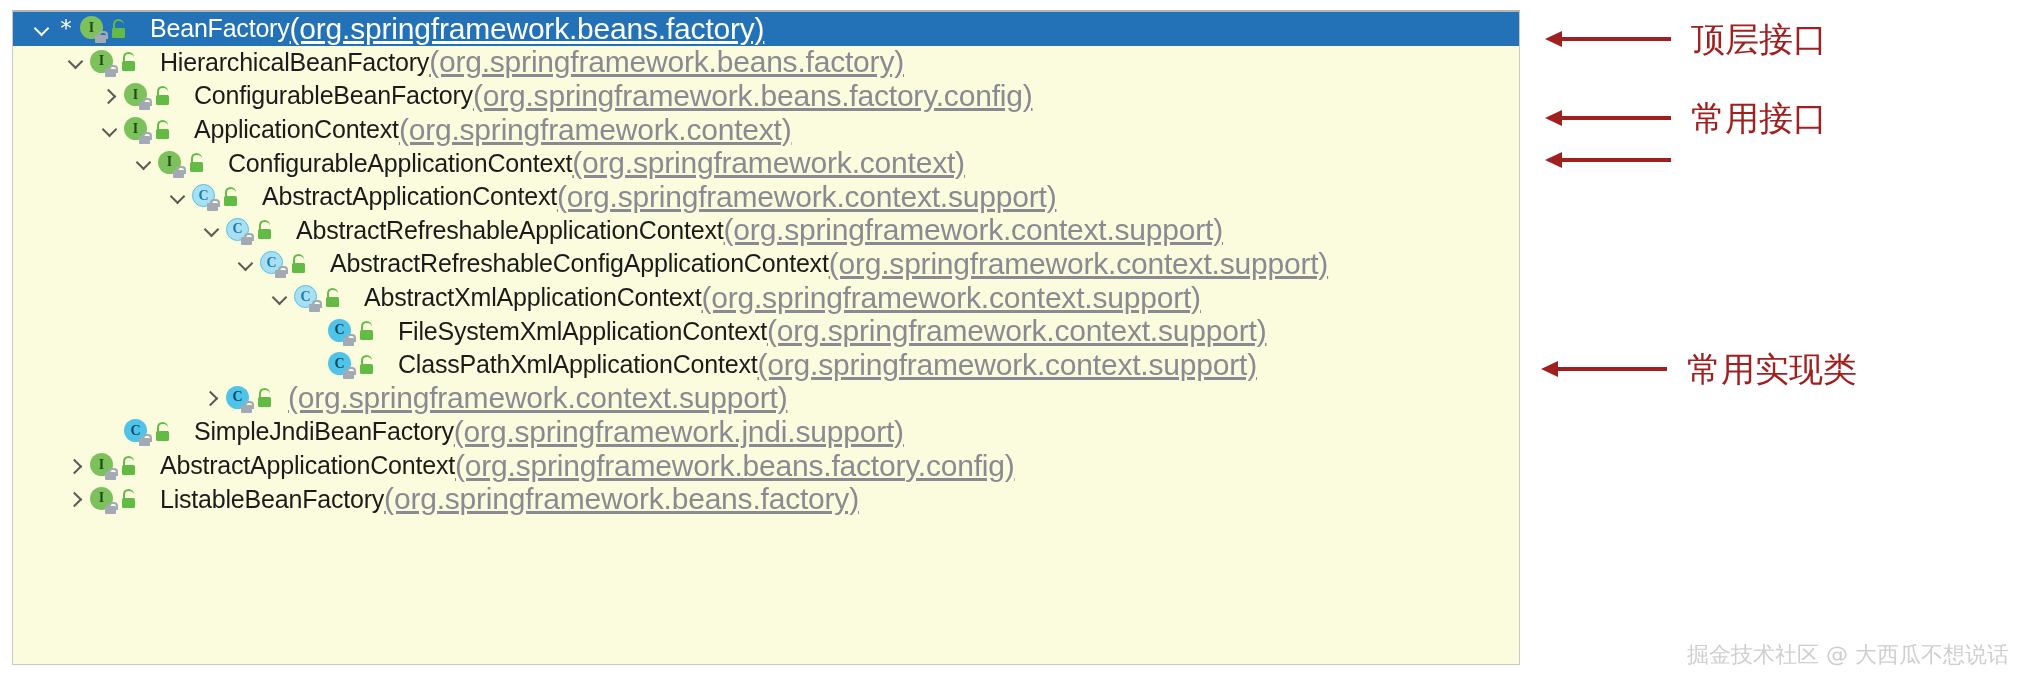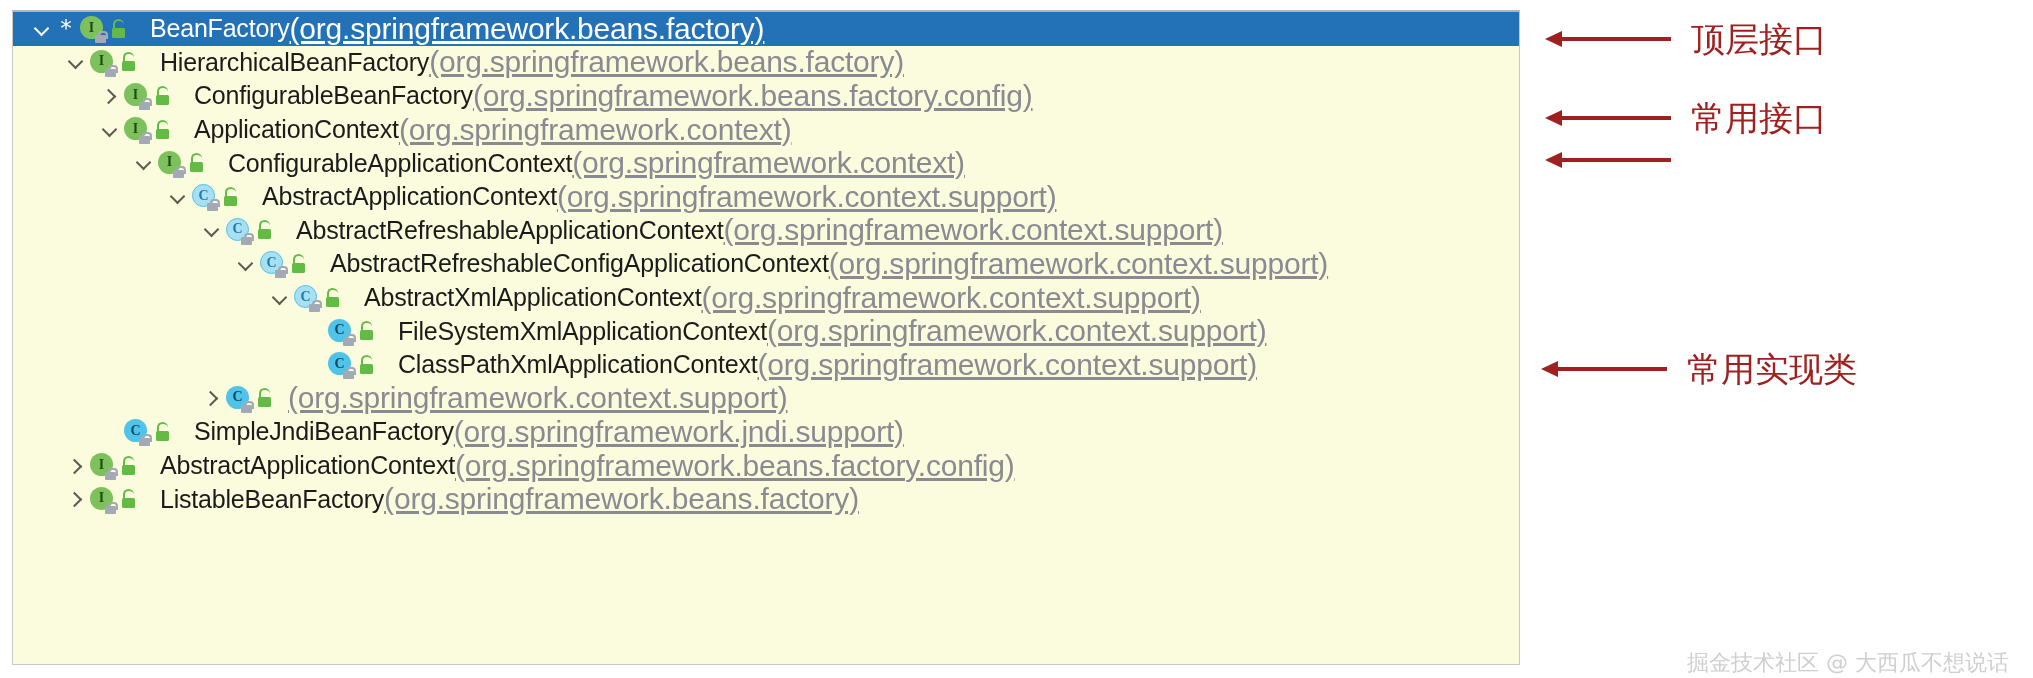--- a/index.html
+++ b/index.html
@@ -227,21 +227,21 @@
     margin-left: 20px;
     white-space: nowrap;
     font-family: "DejaVu Sans", sans-serif;
     line-height: 1.12;
   }
 
   
   #watermark {
     position: absolute;
     right: 24px;
-    bottom: 0;
+    bottom: 8px;
     font-size: 22px;
     color: #cfcfcf;
     white-space: nowrap;
     font-family: "DejaVu Sans", sans-serif;
   }
 </style>
 </head>
 <body>
 
 <div id="tree-panel">

